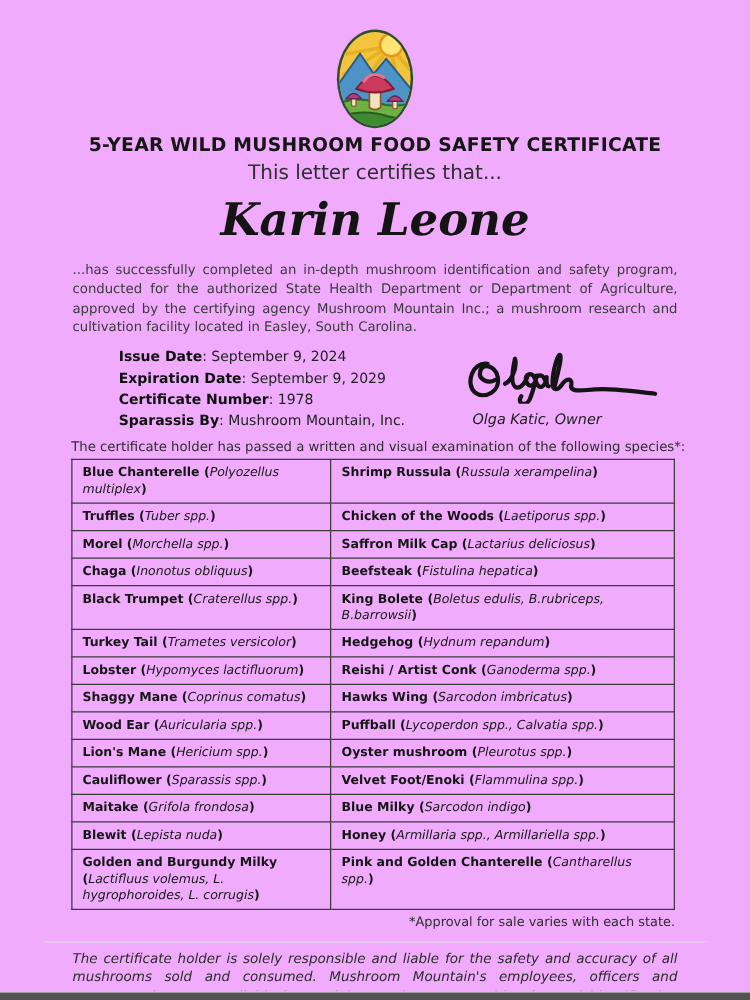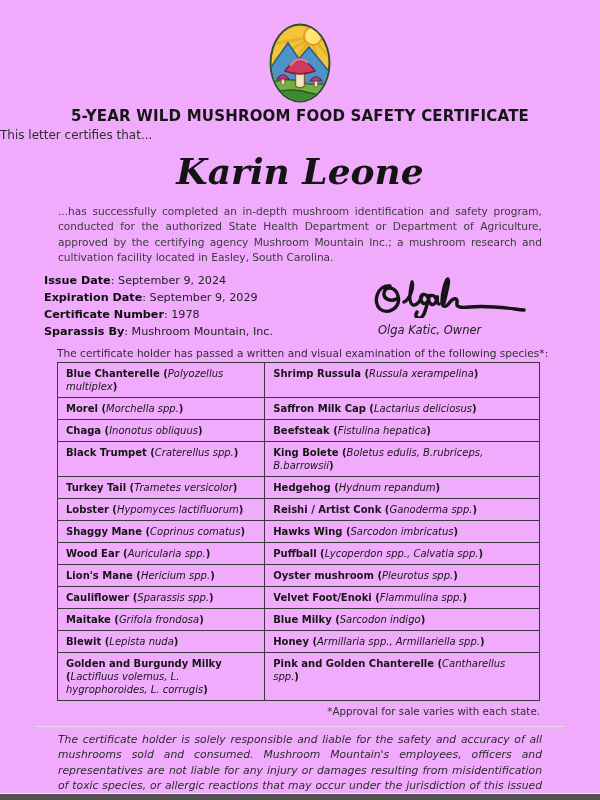--- a/index.html
+++ b/index.html
@@ -4,27 +4,27 @@
 <style>
   * { margin:0; padding:0; box-sizing:border-box; }
   html,body { background:#ffffff; }
   .page {
     width:600px; height:800px; position:relative; overflow:hidden;
     background:#f0abfc; color:#1f1f1f;
     font-family:"DejaVu Sans","Liberation Sans",sans-serif;
   }
   .logo-wrap { display:flex; justify-content:center; padding-top:22px; }
   .title { text-align:center; font-size:15px; font-weight:bold; letter-spacing:.2px; margin-top:3px; color:#161616; }
-  .subtitle { text-align:left; font-size:12px; color:#2e2e2e; margin-top:3px; }
+  .subtitle { text-align:center; font-size:16px; color:#2e2e2e; margin-top:3px; }
   .recipient {
     text-align:center; margin-top:8px; font-size:36px; font-weight:bold; font-style:italic;
     font-family:"DejaVu Serif","Liberation Serif",serif; color:#141414;
   }
   .intro { margin:12px 58px 0 58px; font-size:10.6px; line-height:15.3px; text-align:justify; color:#3a3a3a; }
-  .details-row { display:flex; justify-content:space-between; margin:7px 60px 0 44px; }
+  .details-row { display:flex; justify-content:space-between; margin:7px 60px 0 95px; }
   .details { font-size:11.2px; line-height:17px; color:#222; }
   .details b { color:#0f0f0f; }
   .signature-block { width:172px; padding-top:0; }
   .signature-name { font-style:italic; font-size:11.5px; color:#1d1d1d; margin-top:1px; padding-left:10px; }
   .table-intro { margin:7px 0 3px 57px; font-size:10.6px; color:#2e2e2e; }
   table.species { border-collapse:collapse; margin-left:57px; width:483px; border:1.5px solid #333; }
   .species td {
     border:1px solid #3a3a3a; padding:4px 8px; font-size:10px; line-height:13px;
     color:#161616; vertical-align:top;
   }
@@ -105,20 +105,24 @@
 
   <div class="table-intro">The certificate holder has passed a written and visual examination of the following species*:</div>
 
   <table class="species">
     <tbody>
         <tr>
           <td><b>Blue Chanterelle (</b><i>Polyozellus multiplex</i><b>)</b></td>
           <td><b>Shrimp Russula (</b><i>Russula xerampelina</i><b>)</b></td>
         </tr>
         <tr>
+          <td><b>Truffles (</b><i>Tuber spp.</i><b>)</b></td>
+          <td><b>Chicken of the Woods (</b><i>Laetiporus spp.</i><b>)</b></td>
+        </tr>
+        <tr>
           <td><b>Morel (</b><i>Morchella spp.</i><b>)</b></td>
           <td><b>Saffron Milk Cap (</b><i>Lactarius deliciosus</i><b>)</b></td>
         </tr>
         <tr>
           <td><b>Chaga (</b><i>Inonotus obliquus</i><b>)</b></td>
           <td><b>Beefsteak (</b><i>Fistulina hepatica</i><b>)</b></td>
         </tr>
         <tr>
           <td><b>Black Trumpet (</b><i>Craterellus spp.</i><b>)</b></td>
           <td><b>King Bolete (</b><i>Boletus edulis, B.rubriceps, B.barrowsii</i><b>)</b></td>

